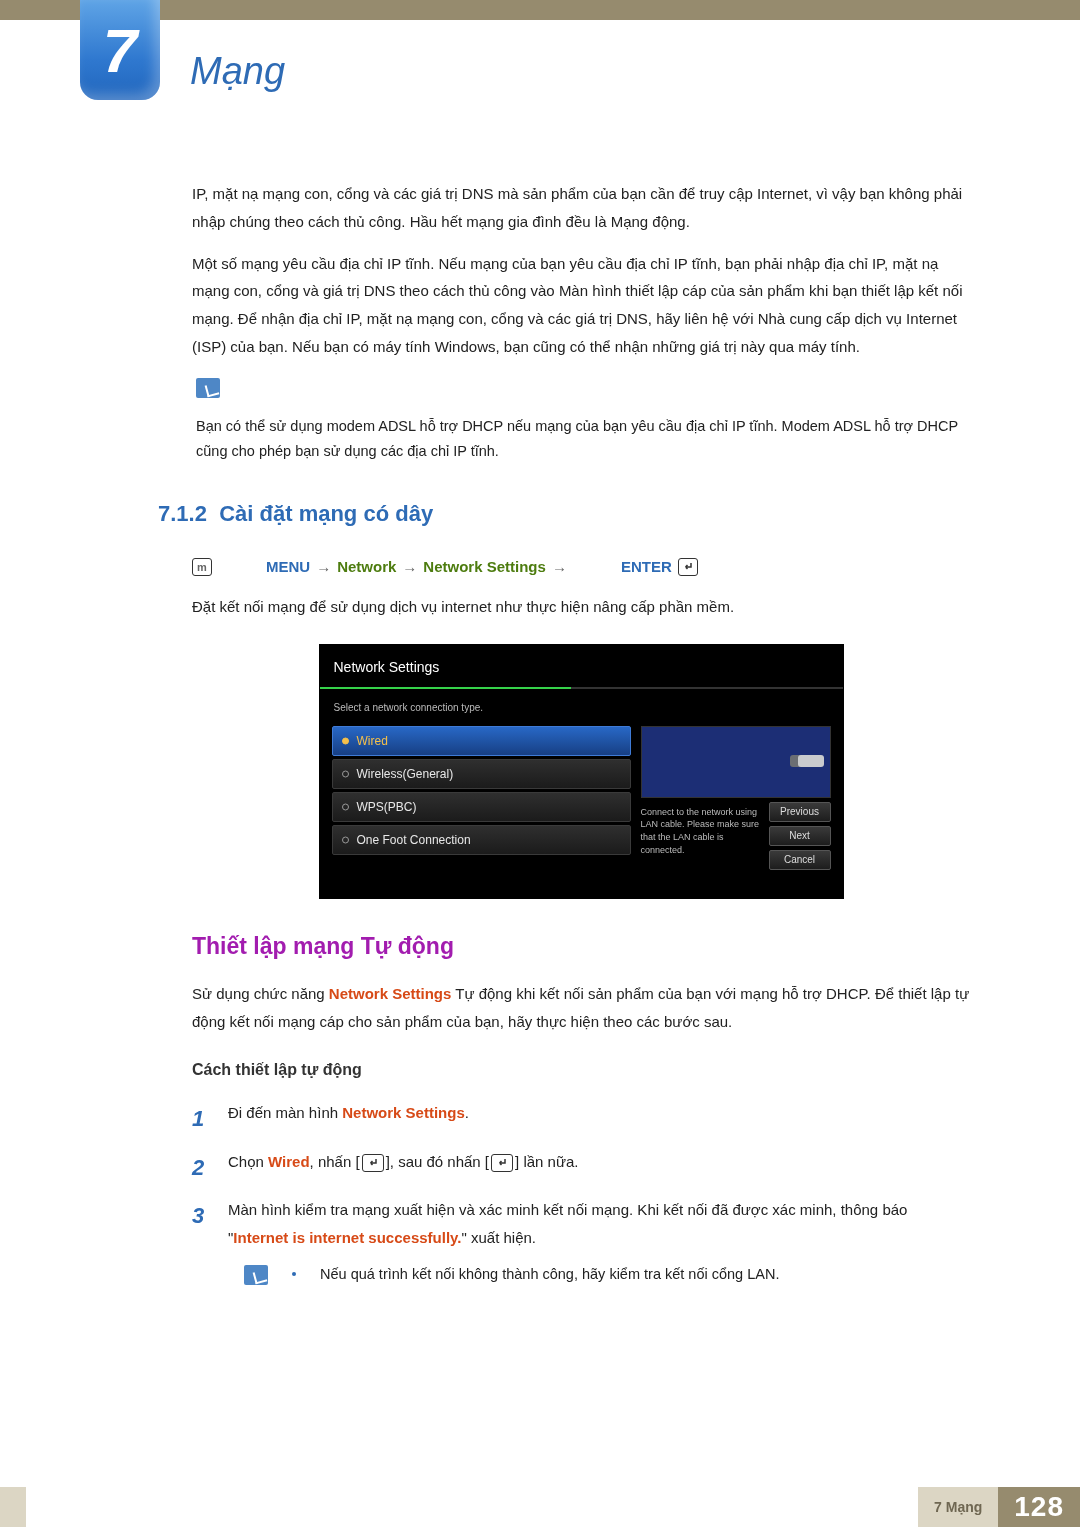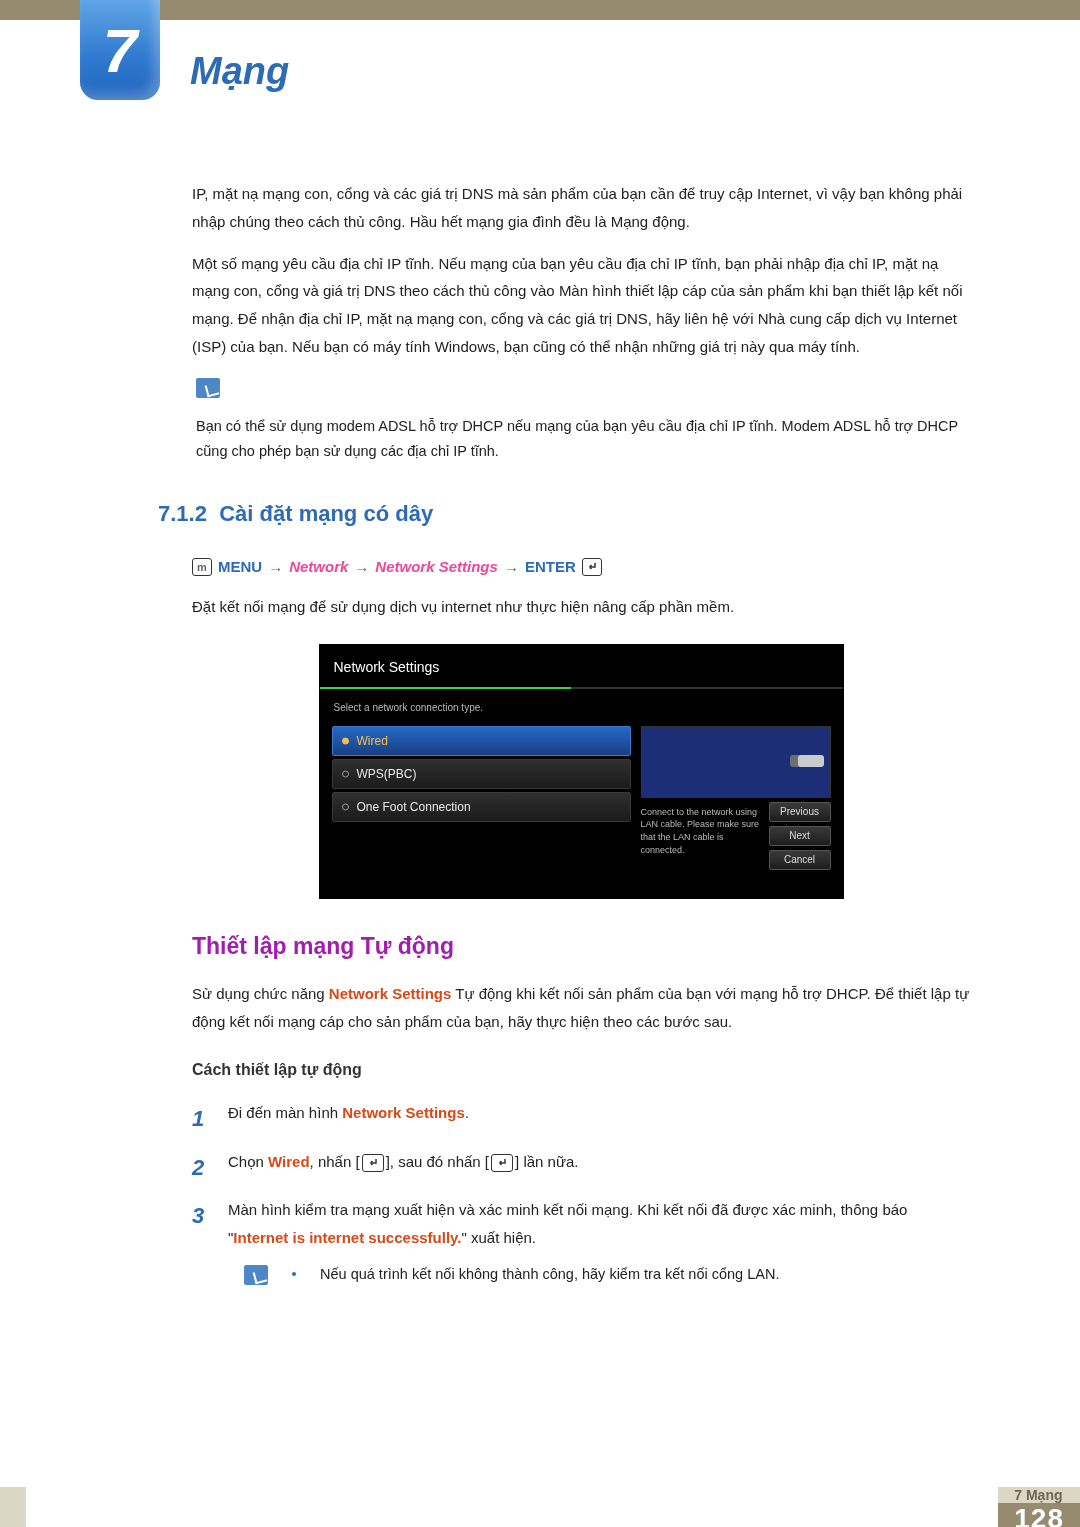--- a/index.html
+++ b/index.html
@@ -47,21 +47,21 @@
     justify-content: center;
     box-shadow: inset -6px -6px 12px rgba(255,255,255,0.25);
   }
   .chapter-title {
     position: absolute;
     left: 190px;
     top: 30px;
     font-size: 38px;
     color: #2e6bb5;
     font-style: italic;
-    font-weight: bold;
+    font-weight: normal;
   }
   .content {
     padding: 60px 110px 0 192px;
     line-height: 1.85;
   }
   .para { margin-bottom: 14px; }
   .note-block {
     display: flex;
     gap: 16px;
     margin: 10px 0 30px 4px;
@@ -103,22 +103,22 @@
   .breadcrumb .m-icon, .breadcrumb .enter-icon {
     display: inline-flex;
     align-items: center;
     justify-content: center;
     width: 20px; height: 18px;
     border: 1.5px solid #333;
     border-radius: 3px;
     font-size: 11px;
   }
   .breadcrumb .enter-icon svg { width: 12px; height: 12px; }
-  .bc-blue { color: #2e6bb5; }
-  .bc-orange { color: #ec4899; font-style: italic; }
+  .bc-blue { color: #2e6bb5; margin-left: 48px; }
+  .bc-orange { color: #4d7c0f; }
   .inline-icon {
     display: inline-flex;
     vertical-align: middle;
     align-items: center;
     justify-content: center;
     width: 22px; height: 18px;
     border: 1.5px solid #333;
     border-radius: 3px;
     margin: 0 2px;
   }
@@ -288,21 +288,20 @@
   }
 
   
   .footer {
     position: absolute;
     bottom: 0;
     right: 0;
     display: flex;
     align-items: stretch;
     height: 40px;
-    flex-direction: column;
   }
   .footer-label {
     background: #dcd6c4;
     color: #6f6752;
     font-size: 14px;
     font-weight: bold;
     display: flex;
     align-items: center;
     padding: 0 16px;
   }
@@ -371,20 +370,24 @@
     <div class="ui-box-wrap">
       <div class="ui-box">
         <div class="ui-title">Network Settings</div>
         <div class="ui-rule"></div>
         <div class="ui-hint">Select a network connection type.</div>
         <div class="ui-columns">
           <div class="ui-list">
             <div class="ui-item selected">
                 <span class="dot"></span>
                 <span>Wired</span>
+              </div>
+            <div class="ui-item">
+                <span class="dot"></span>
+                <span>Wireless(General)</span>
               </div>
             <div class="ui-item">
                 <span class="dot"></span>
                 <span>WPS(PBC)</span>
               </div>
             <div class="ui-item">
                 <span class="dot"></span>
                 <span>One Foot Connection</span>
               </div>
           </div>

